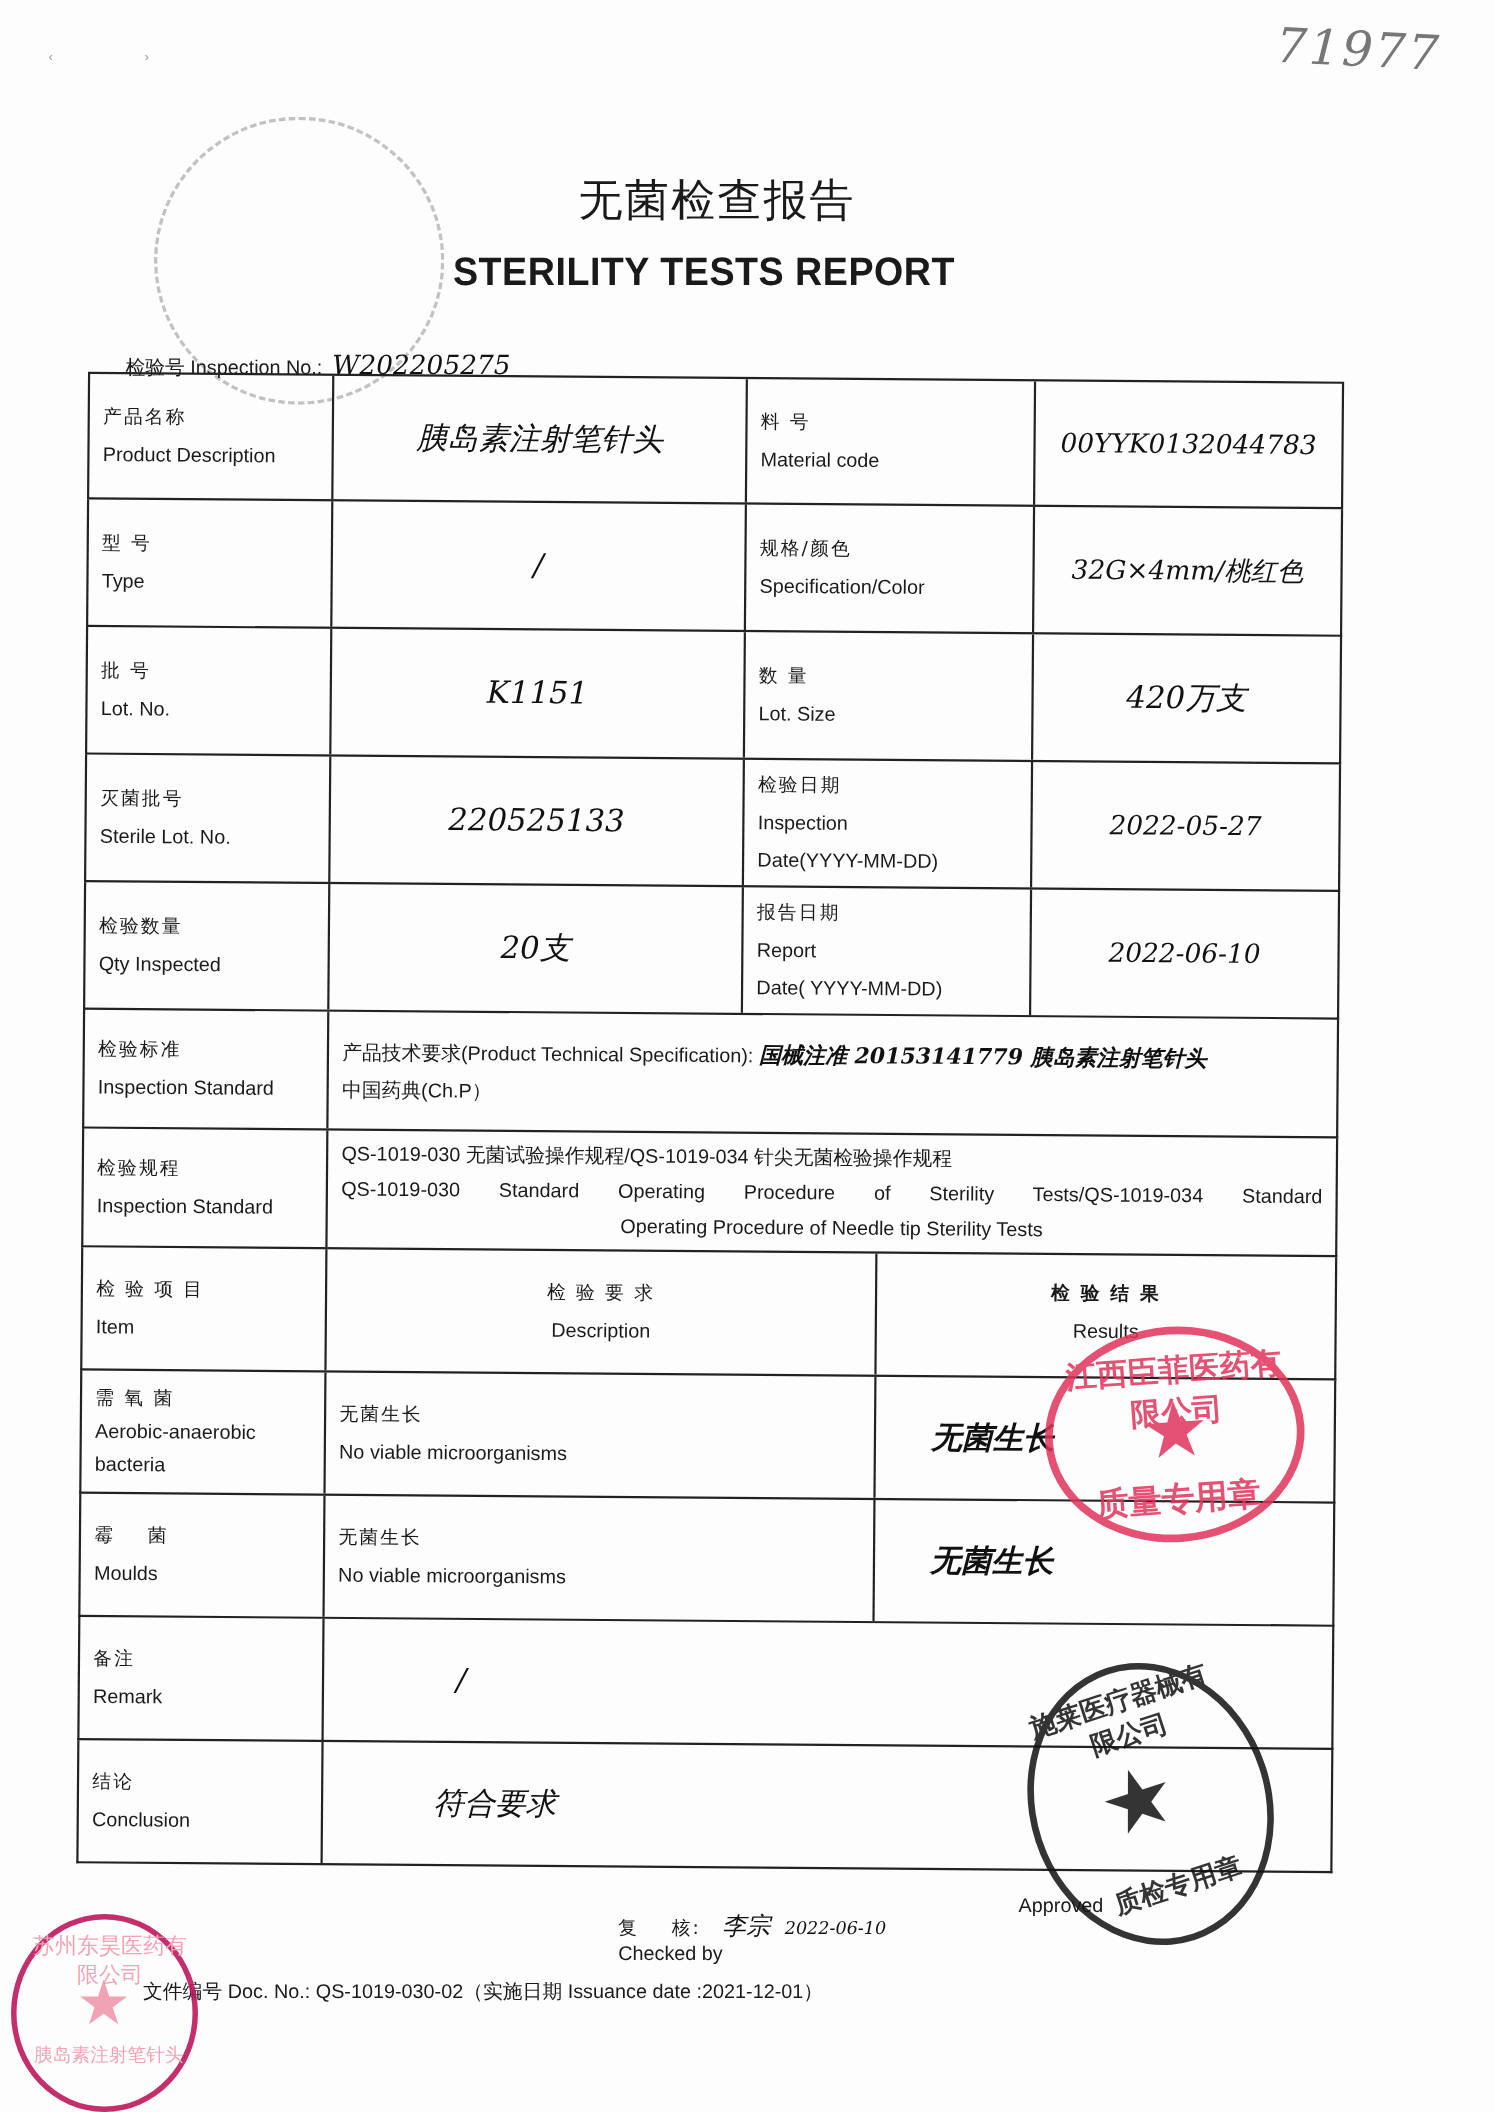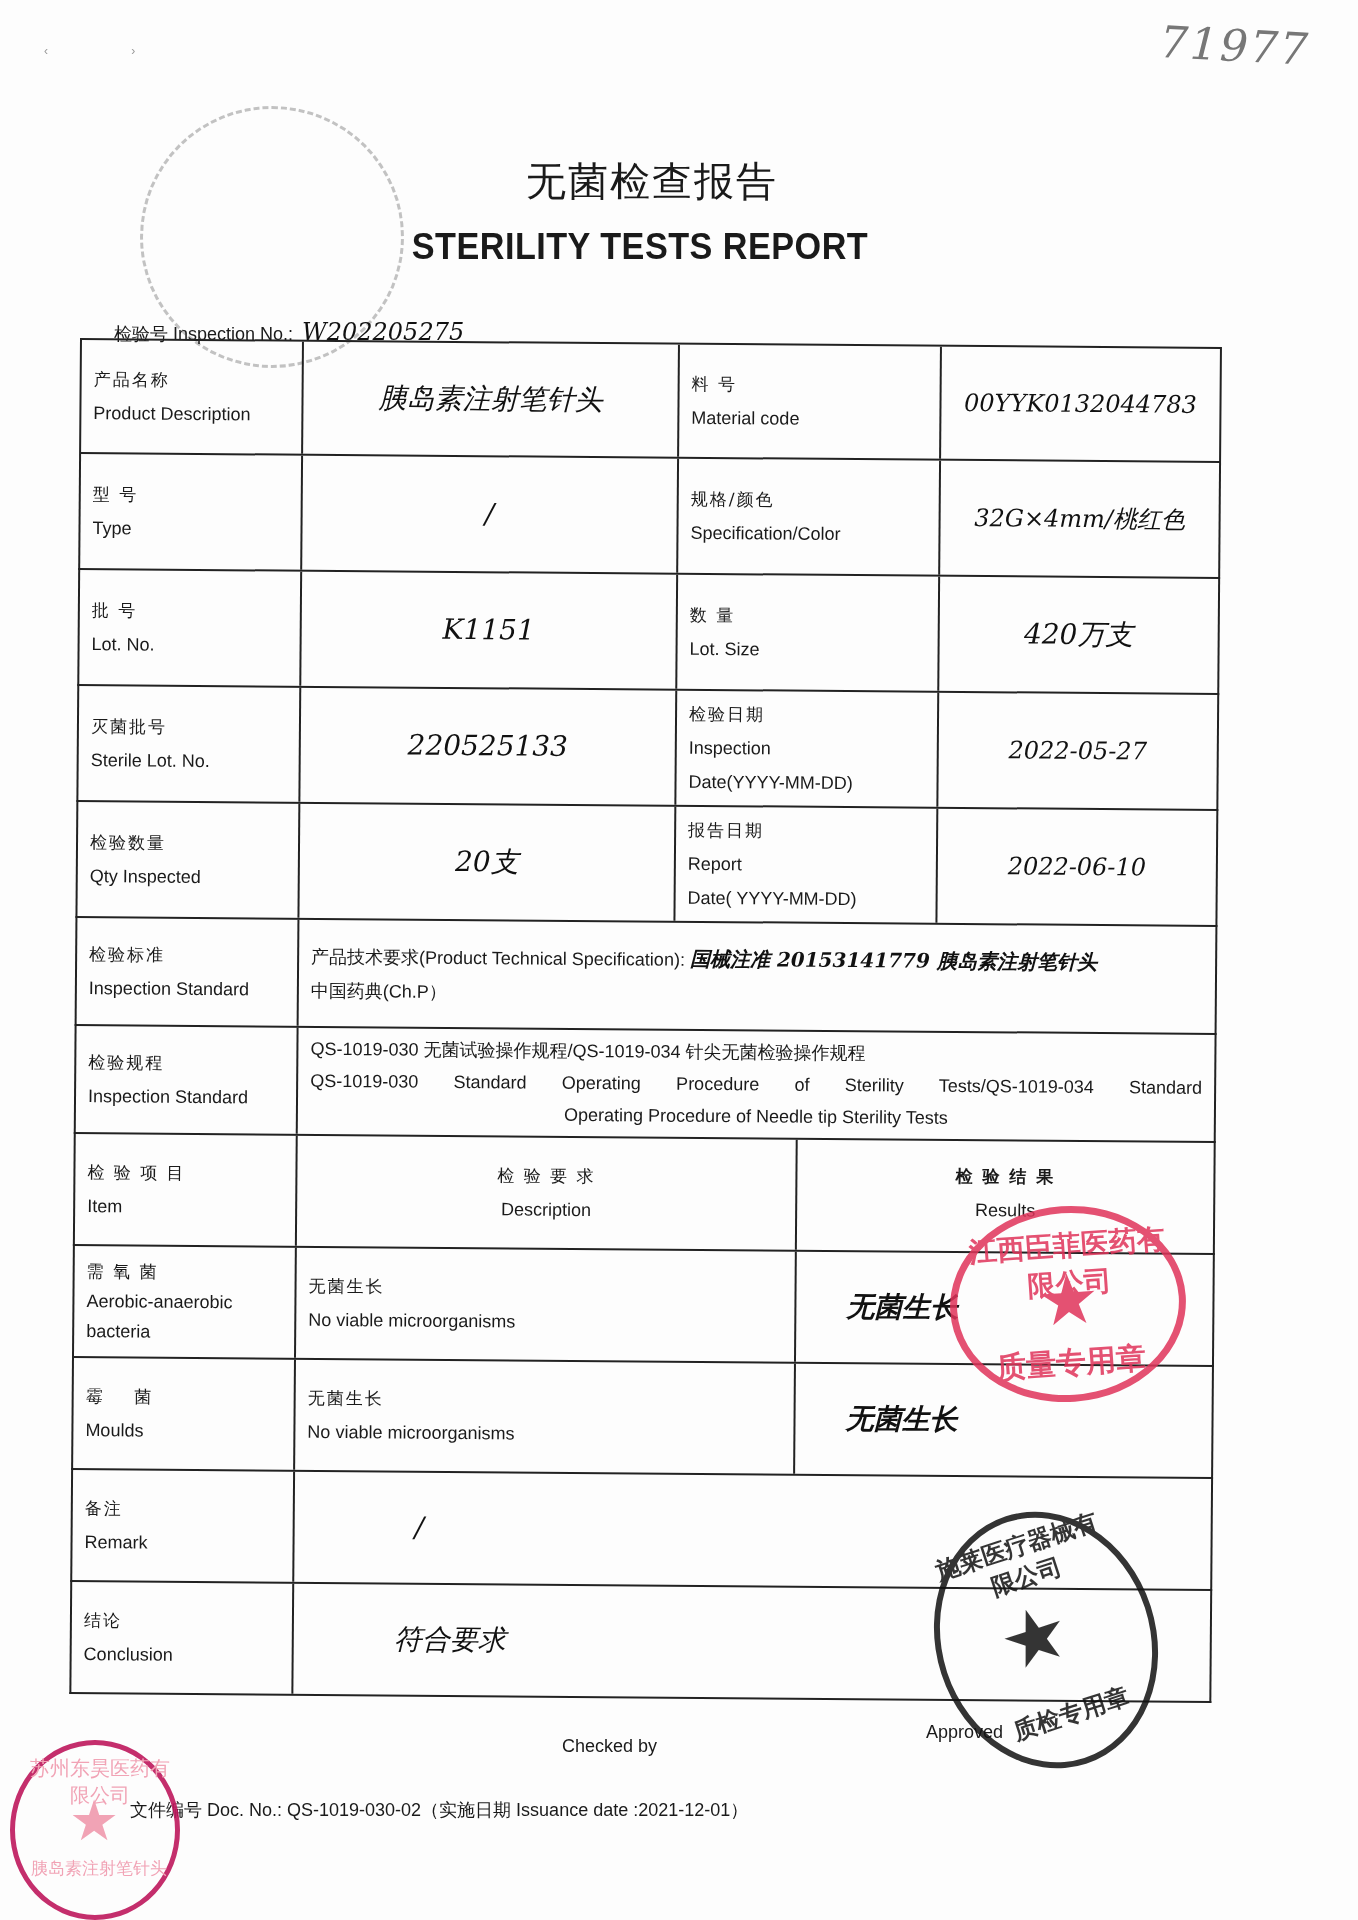--- a/index.html
+++ b/index.html
@@ -255,20 +255,25 @@
     <div class="cell cwide" style="padding-left:100px">
       <span class="hand hv">符合要求</span>
     </div>
   </div>
 </div>
 
 <div class="abs footer">
   <div class="abs" style="left:0;top:0;width:420px">
   </div>
   <div class="abs" style="left:432px;top:0;width:360px">
+    <div>
+      <span class="cn" style="white-space:pre">复    核:</span>
+      <span class="hand" style="font-size:22px;margin-left:14px">李宗</span>
+      <span class="hand" style="font-size:16px;margin-left:8px">2022-06-10</span>
+    </div>
     <div>Checked by</div>
   </div>
   <div class="abs" style="left:796px;top:-14px;width:330px">
     <div>Approved</div>
   </div>
   <div class="abs" style="left:0;top:62px;width:900px">文件编号 Doc. No.: QS-1019-030-02（实施日期 Issuance date :2021-12-01）</div>
 </div>
 
 <div class="abs stamp-red">
   <div class="arc">江西臣菲医药有限公司</div>

